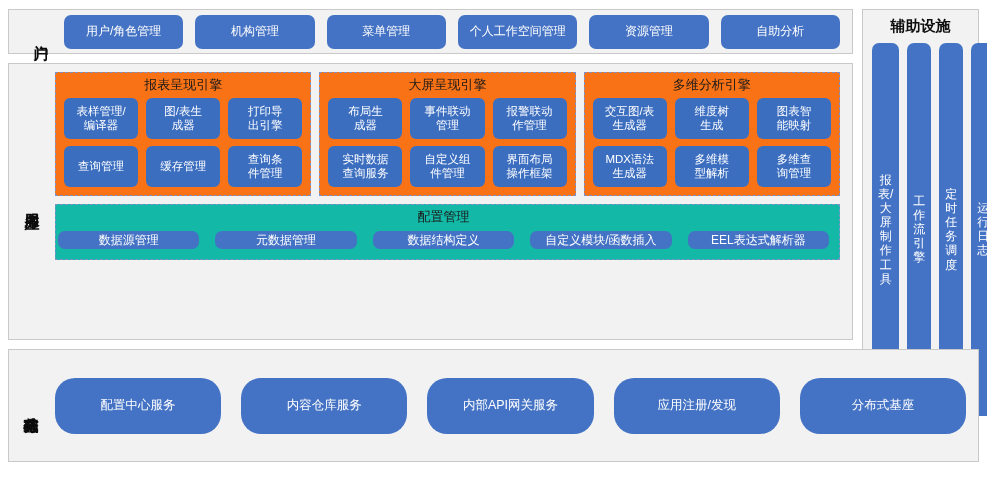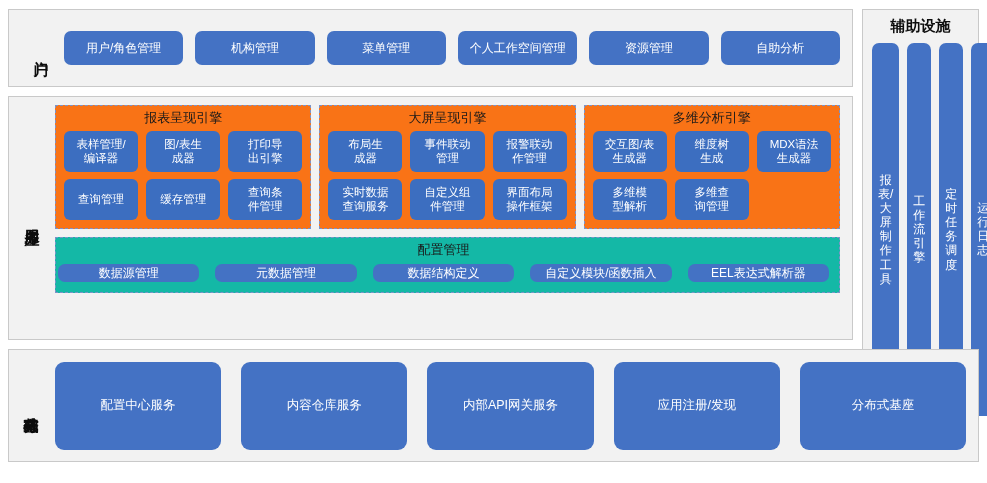--- a/index.html
+++ b/index.html
@@ -84,21 +84,21 @@
     display: flex;
     flex-direction: column;
     gap: 9px;
     flex: 1 1 auto;
     min-width: 0;
     height: 100%;
   }
 
   
   .portal {
-    height: 78px;
+    height: 45px;
     flex: 0 0 auto;
     padding: 0 8px 0 9px;
     justify-content: center;
   }
   .portal .vlabel { font-size: 15px; }
   .portal-btns {
     flex: 1 1 auto;
     display: flex;
     align-items: center;
     gap: 12px;
@@ -219,22 +219,22 @@
   .foundation .vlabel { width: 44px; font-size: 15px; }
   .foundation-btns {
     flex: 1 1 auto;
     display: flex;
     align-items: center;
     gap: 20px;
     padding: 0 2px;
   }
   .foundation-btns .btn {
     flex: 1 1 0;
-    height: 88px;
-    border-radius: 9px;
+    height: 56px;
+    border-radius: 20px;
     font-size: 12.5px;
   }
 </style>
 </head>
 <body>
 
 <div id="root">
 
   <div class="top-area">
 
@@ -292,20 +292,22 @@
               </div>
             </div>
 
             <div class="engine">
               <div class="engine-title">多维分析引擎</div>
               <div class="engine-grid">
                 <div class="btn deep">交互图/表
 生成器</div>
                 <div class="btn deep">维度树
 生成</div>
+                <div class="btn deep">图表智
+能映射</div>
                 <div class="btn deep">MDX语法
 生成器</div>
                 <div class="btn deep">多维模
 型解析</div>
                 <div class="btn deep">多维查
 询管理</div>
               </div>
             </div>
 
           </div>

